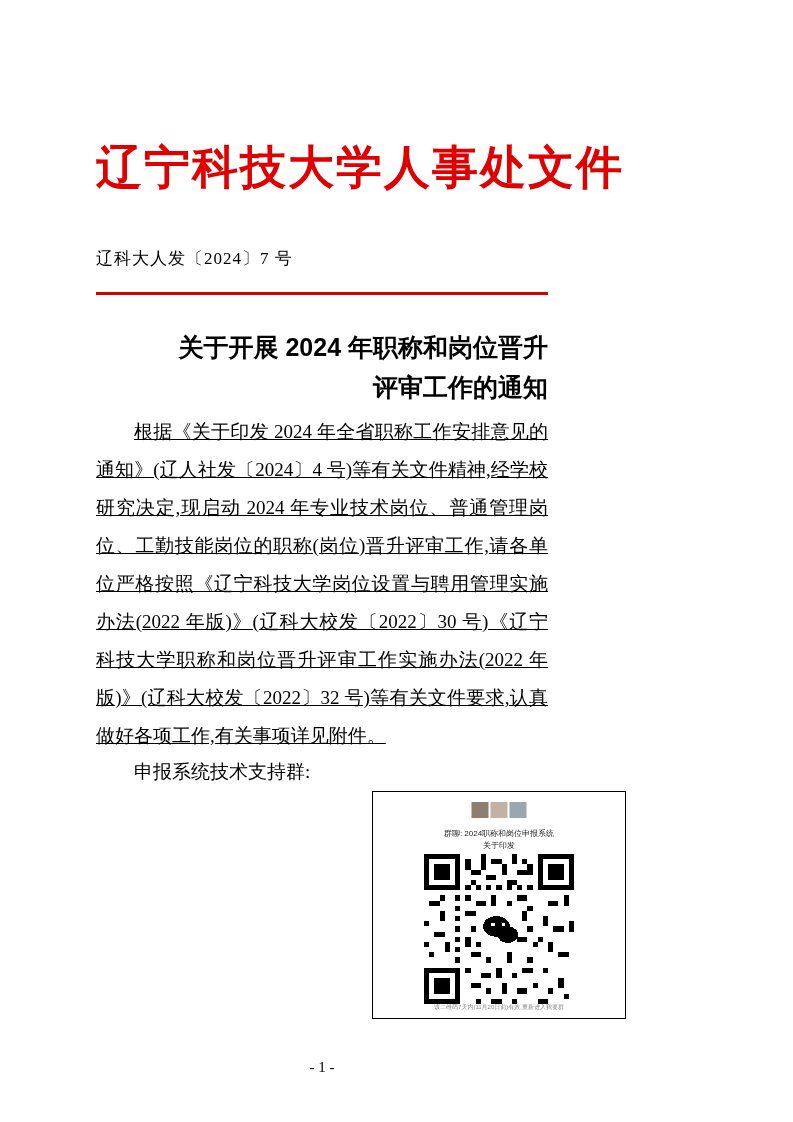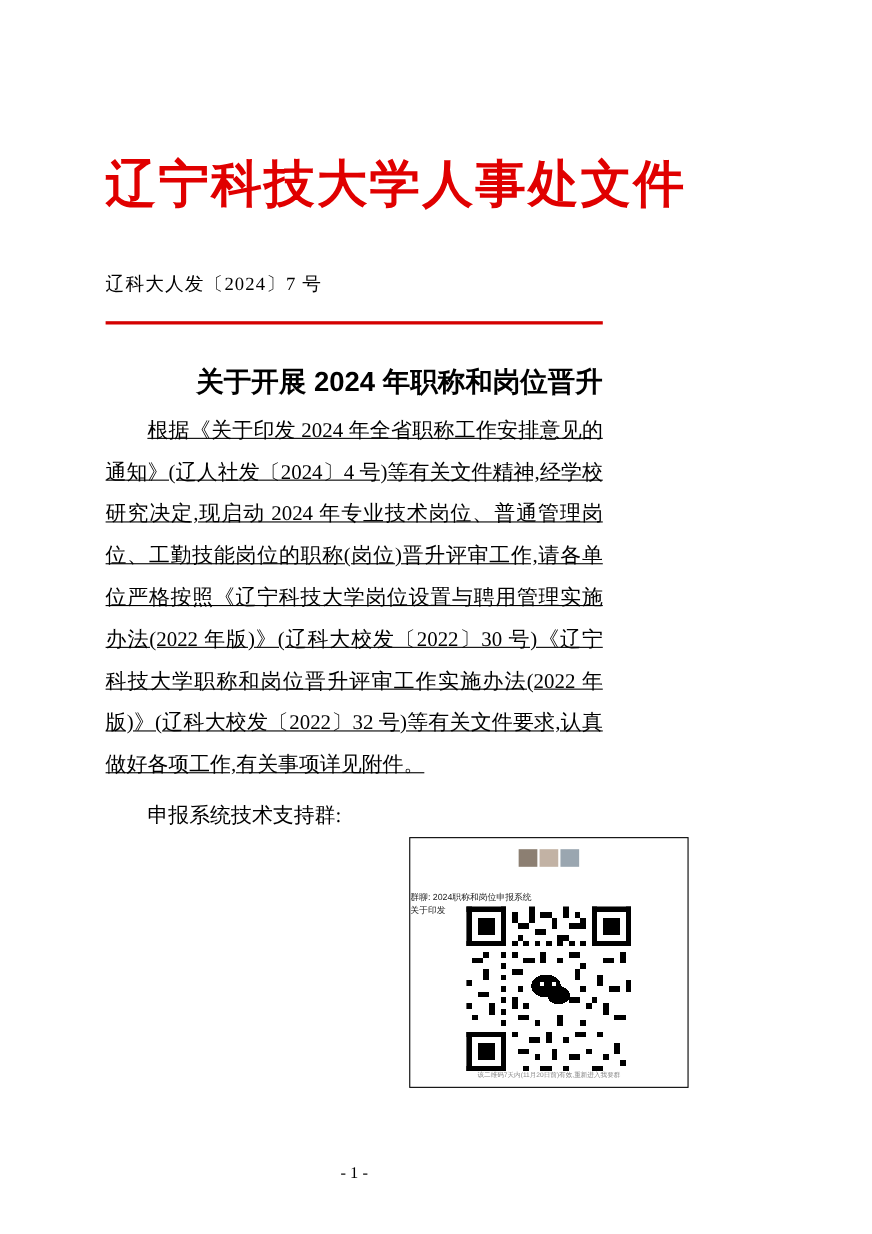--- a/index.html
+++ b/index.html
@@ -63,21 +63,21 @@
   .body-para {
     margin-top: 6px;
     font-size: 19px;
     line-height: 2.0;
     text-align: justify;
     text-justify: inter-ideograph;
     text-indent: 38px;
     text-decoration: underline;
   }
   .support-line {
-    margin-top: 10px;
+    margin-top: 0;
     font-size: 19px;
     text-indent: 38px;
     line-height: 1.8;
   }
   .qr-wrap {
     margin-top: 2px;
     margin-left: 276px;
     width: 254px;
     height: 228px;
     border: 1px solid #000;
@@ -97,25 +97,25 @@
     display: block;
     width: 17px; height: 16px;
     background: #b9a99a;
   }
   .qr-photos span:nth-child(1){ background:#8c7f72; }
   .qr-photos span:nth-child(2){ background:#c2b2a4; }
   .qr-photos span:nth-child(3){ background:#9aa6b0; }
   .qr-caption {
     position: absolute;
     top: 36px; left: 0; right: 0;
+    text-align: center;
     font-family: "Liberation Sans", "DejaVu Sans", sans-serif;
     font-size: 8px;
     color: #222;
     line-height: 1.5;
-    margin-top: 12px;
   }
   .qr-code {
     position: absolute;
     top: 62px; left: 50%;
     transform: translateX(-50%);
     width: 150px; height: 150px;
   }
   .qr-note {
     position: absolute;
     bottom: 6px; left: 0; right: 0;
@@ -138,20 +138,21 @@
 <div class="page">
 
   <div class="doc-title">辽宁科技大学人事处文件</div>
 
   <div class="doc-number">辽科大人发〔2024〕7 号</div>
 
   <div class="red-rule"></div>
 
   <div class="subject">
     <div>关于开展 2024 年职称和岗位晋升</div>
+    <div>评审工作的通知</div>
   </div>
 
 
   <div class="body-para">根据《关于印发 2024 年全省职称工作安排意见的通知》(辽人社发〔2024〕4 号)等有关文件精神,经学校研究决定,现启动 2024 年专业技术岗位、普通管理岗位、工勤技能岗位的职称(岗位)晋升评审工作,请各单位严格按照《辽宁科技大学岗位设置与聘用管理实施办法(2022 年版)》(辽科大校发〔2022〕30 号)《辽宁科技大学职称和岗位晋升评审工作实施办法(2022 年版)》(辽科大校发〔2022〕32 号)等有关文件要求,认真做好各项工作,有关事项详见附件。</div>
 
   <div class="support-line">申报系统技术支持群:</div>
 
   <div class="qr-wrap">
     <div class="qr-photos">
       <span></span>

